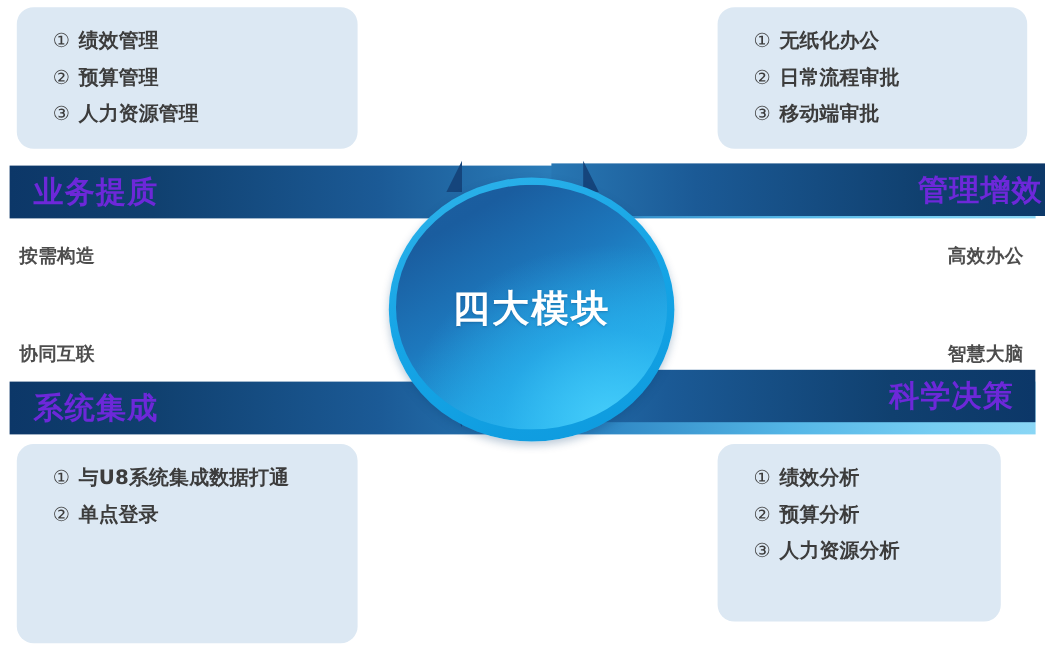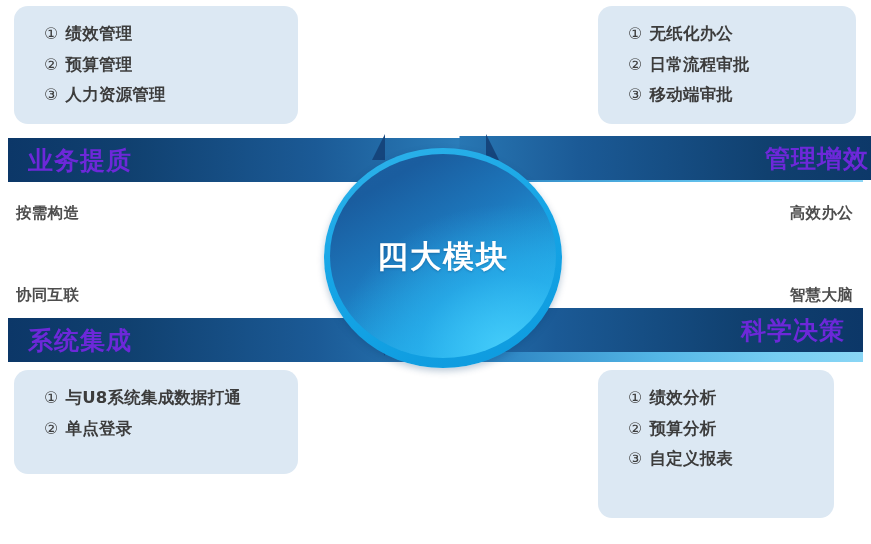--- a/index.html
+++ b/index.html
@@ -23,21 +23,21 @@
   
   .listbox {
     position: absolute;
     background: #dce8f3;
     border-radius: 14px;
     box-sizing: border-box;
     padding: 16px 18px 14px 26px;
   }
   .listbox.tl { left: 14px;  top: 6px;   width: 284px; height: 118px; }
   .listbox.tr { left: 598px; top: 6px;   width: 258px; height: 118px; }
-  .listbox.bl { left: 14px;  top: 370px; width: 284px; height: 104px; }
+  .listbox.bl { left: 14px;  top: 370px; width: 284px; height: 166px; }
   .listbox.br { left: 598px; top: 370px; width: 236px; height: 148px; }
 
   .listbox ul {
     margin: 4px;
     padding: 0;
     list-style: none;
   }
   .listbox li {
     font-size: 16.5px;
     font-weight: bold;
@@ -243,17 +243,17 @@
     <ul>
       <li><span class="num">①</span><span>与U8系统集成数据打通</span></li>
       <li><span class="num">②</span><span>单点登录</span></li>
     </ul>
   </div>
 
   <div class="listbox br">
     <ul>
       <li><span class="num">①</span><span>绩效分析</span></li>
       <li><span class="num">②</span><span>预算分析</span></li>
-      <li><span class="num">③</span><span>自定义报表</span></li>
+      <li><span class="num">③</span><span>人力资源分析</span></li>
     </ul>
   </div>
 
 </div>
 
 </body></html>

